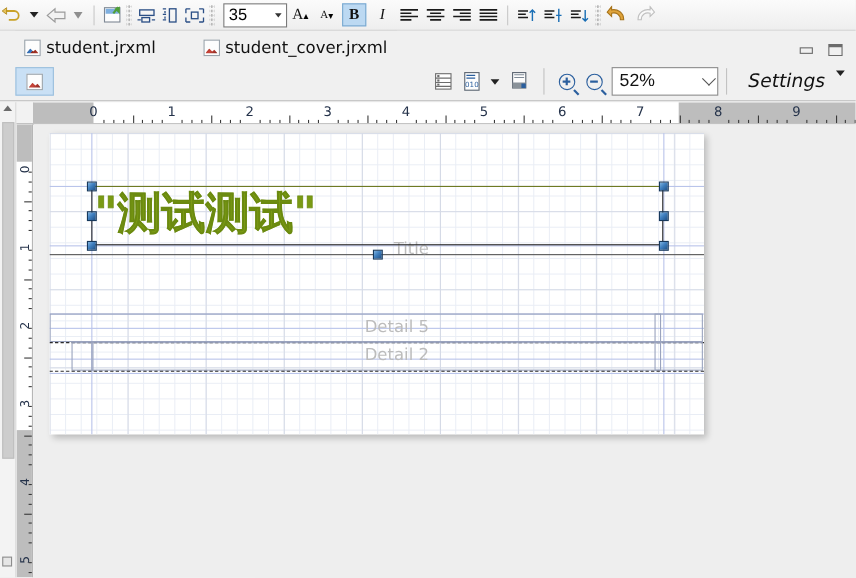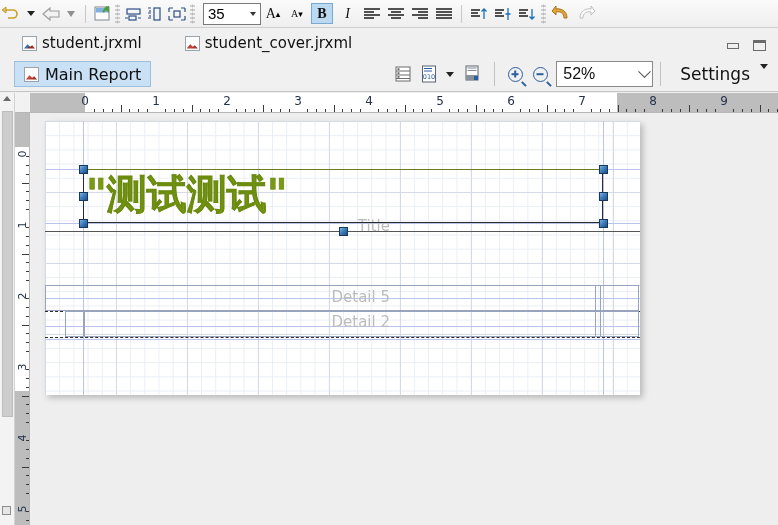--- a/index.html
+++ b/index.html
@@ -134,20 +134,21 @@
   }
   .zoom-combo .val { flex: 1; padding-left: 6px; font-size: 16px; color: #111; }
   .chev {
     width: 9px; height: 9px; border-right: 1.6px solid #555; border-bottom: 1.6px solid #555;
     transform: rotate(45deg) translate(-2px, -2px);
   }
   .settings-btn {
     display: flex; align-items: flex-start; gap: 10px; padding: 0 10px 0 12px; flex: none;
     font-size: 17px; color: #111;
     font-family: "DejaVu Sans", sans-serif;
+    font-style: italic;
   }
   .vbar2 { width: 1px; height: 24px; background: #c2c2c2; margin: 0 7px; flex: none; }
 
   .mag {
     width: 15px; height: 15px; border: 1.7px solid #2b5f9e; border-radius: 50%;
     position: relative; flex: none;
   }
   .mag::after {
     content: ""; position: absolute; right: -5px; bottom: -4px;
     width: 6px; height: 1.8px; background: #2b5f9e; transform: rotate(45deg);
@@ -436,21 +437,20 @@
       <span class="win-min"></span>
       <span class="win-max"></span>
     </div>
   </div>
 
   <div class="toolbar2">
     <div class="t2-left-pad"></div>
 
     <div class="main-report-btn">
       <span class="doc-icon"></span>
-      <span>Main Report</span>
     </div>
 
     <div class="t2-spacer"></div>
 
     <div class="t2-group">
 
       <div class="tb-item" style="width:28px">
         <svg width="18" height="17" viewBox="0 0 18 17">
           <rect x="2" y="1" width="14" height="14" fill="#fff" stroke="#6d6d6d" stroke-width="1"></rect>
           <path d="M2 5 h14 M2 9 h14 M2 12.5 h14" stroke="#6d6d6d" stroke-width="1"></path>

